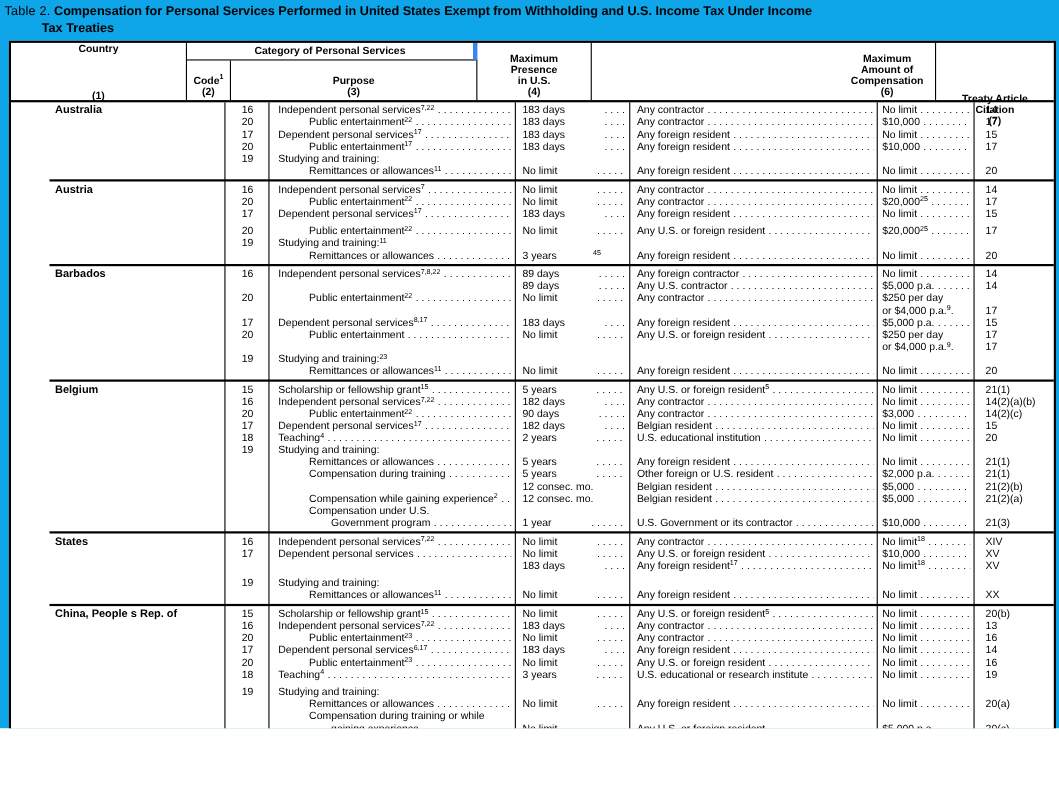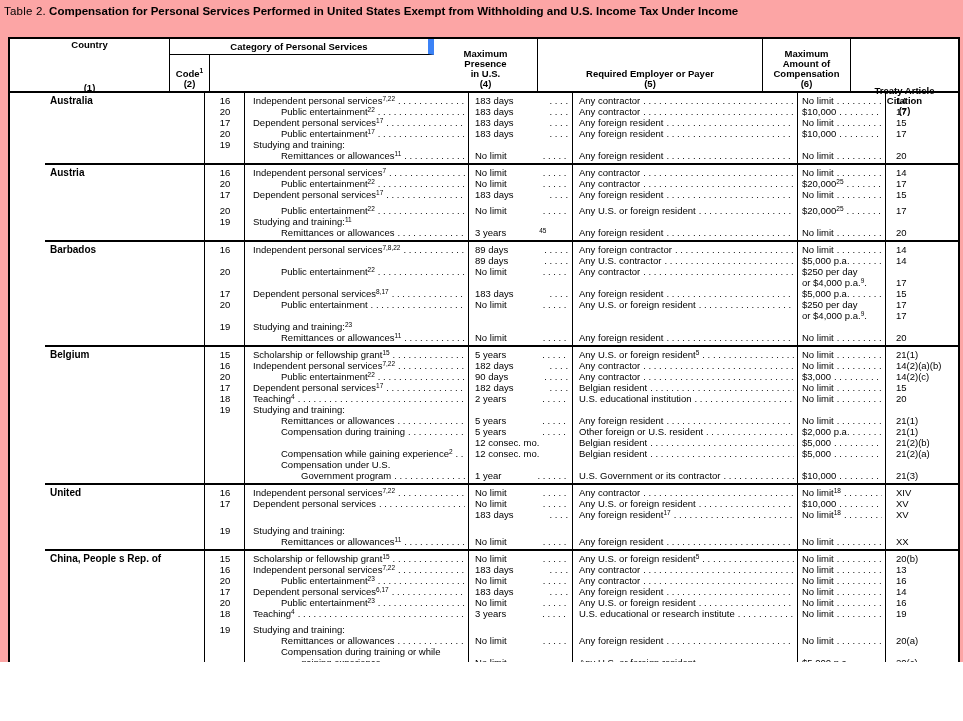--- a/index.html
+++ b/index.html
@@ -1,26 +1,26 @@
 <!DOCTYPE html>
 <html><head>
 <meta charset="utf-8">
 <style>
   html,body{margin:0;padding:0;background:#fff;}
   body{width:963px;height:721px;font-family:"Liberation Sans",sans-serif;color:#000;}
-  .page{position:relative;width:963px;height:662px;overflow:hidden;background:#fca5a5;}
+  .page{position:relative;width:963px;height:662px;overflow:hidden;background:#0ea5e9;}
   .title{position:absolute;left:4px;top:4px;width:950px;font-size:11.5px;line-height:15px;}
   .title .lbl{font-weight:normal;letter-spacing:0.2px;}
   .title .tt{font-weight:bold;}
   .title .tt2{font-weight:bold;margin-left:34px;}
   .tbl{position:absolute;left:8px;top:37px;width:952px;border:2px solid #000;box-sizing:border-box;background:#fff;}
   .thead{display:grid;grid-template-columns:160px 40px 224px 104px 225px 88px 107px;grid-template-rows:16px 36px;border-bottom:2px solid #000;font-weight:bold;font-size:9.5px;}
   .hcell{display:flex;flex-direction:column;align-items:center;text-align:center;padding:1px;box-sizing:border-box;}
   .h-country{grid-column:1;grid-row:1/3;border-right:1px solid #000;gap:33px;}
-  .h-span{grid-column:2/4;grid-row:1;border-right:6px solid #3b82f6;border-bottom:1px solid #000;display:flex;align-items:center;justify-content:center;}
+  .h-span{grid-column:2/4;grid-row:1;border-right:4px solid #3b82f6;border-bottom:1px solid #000;display:flex;align-items:center;justify-content:center;}
   .h-code{grid-column:2;grid-row:2;border-right:1px solid #000;}
   .h-purpose{grid-column:3;grid-row:2;border-right:1px solid #000;}
   .h-presence{grid-column:4;grid-row:1/3;border-right:1px solid #000;}
   .h-employer{grid-column:5;grid-row:1/3;border-right:1px solid #000;}
   .h-amount{grid-column:6;grid-row:1/3;border-right:1px solid #000;}
   .h-cite{grid-column:7;grid-row:1/3;margin-top:46px;}
   .hlines{flex:1;display:flex;flex-direction:column;justify-content:flex-end;line-height:10px;}
   .hnum{line-height:10px;padding-bottom:1px;}
   .tbody{position:relative;margin-left:35px;}
   .vline{position:absolute;top:0;bottom:0;width:1px;background:#000;}
@@ -42,53 +42,54 @@
   .ind2{padding-left:48px;}
 </style>
 </head>
 <body>
 
 <div class="page">
 
   <div class="title">
     <span class="lbl">Table 2.</span>
     <span class="tt">Compensation for Personal Services Performed in United States Exempt from Withholding and U.S. Income Tax Under Income</span>
+    <div class="tt2">Tax Treaties</div>
   </div>
 
   <div class="tbl">
 
     <div class="thead">
       <div class="hcell h-country">
         <div class="hlines">
             <span>Country</span>
           </div>
         <div class="hnum">(1)</div>
       </div>
       <div class="h-span">
         <span>Category of Personal Services</span>
       </div>
       <div class="hcell h-code">
         <div class="hlines">
             <span><span>Code</span><sup>1</sup></span>
           </div>
         <div class="hnum">(2)</div>
       </div>
+      <div class="hcell h-purpose">
+        <div class="hlines">
+            <span>Purpose</span>
+          </div>
+        <div class="hnum">(3)</div>
+      </div>
       <div class="hcell h-presence">
         <div class="hlines">
           <span>Maximum</span>
           <span>Presence</span>
           <span>in U.S.</span>
         </div>
         <div class="hnum">(4)</div>
-      </div>
-      <div class="hcell h-employer">
-        <div class="hlines">
-            <span>Required Employer or Payer</span>
-          </div>
-        <div class="hnum">(5)</div>
       </div>
       <div class="hcell h-amount">
         <div class="hlines">
           <span>Maximum</span>
           <span>Amount of</span>
           <span>Compensation</span>
         </div>
         <div class="hnum">(6)</div>
       </div>
       <div class="hcell h-cite">
@@ -860,21 +861,21 @@
               <span class="leader"> . . . . . . . . . . . . . . . . . . . . . . . . . . . . . . . . . . . . . . . . . . . . . . . . . . . . . . . . . . . . . . . . . . . . . . . . . . . . . . . .</span>
             </div>
             <div class="cell c-cite">
               <span>21(3)</span>
             </div>
           </div>
         </div>
         <div class="block">
           <div class="line">
             <div class="cell c-country">
-              <span>United</span>
+              <span>States</span>
             </div>
             <div class="cell c-code">
               <span>16</span>
             </div>
             <div class="cell c-purpose">
               <span>Independent personal services</span>
               <sup>7,22</sup>
               <span class="leader"> . . . . . . . . . . . . . . . . . . . . . . . . . . . . . . . . . . . . . . . . . . . . . . . . . . . . . . . . . . . . . . . . . . . . . . . . . . . . . . . .</span>
             </div>
             <div class="cell c-presence">

